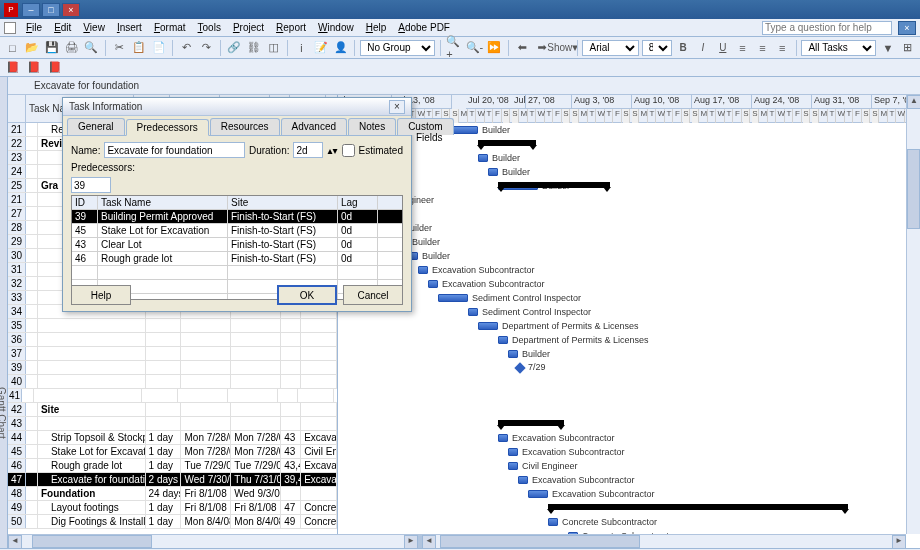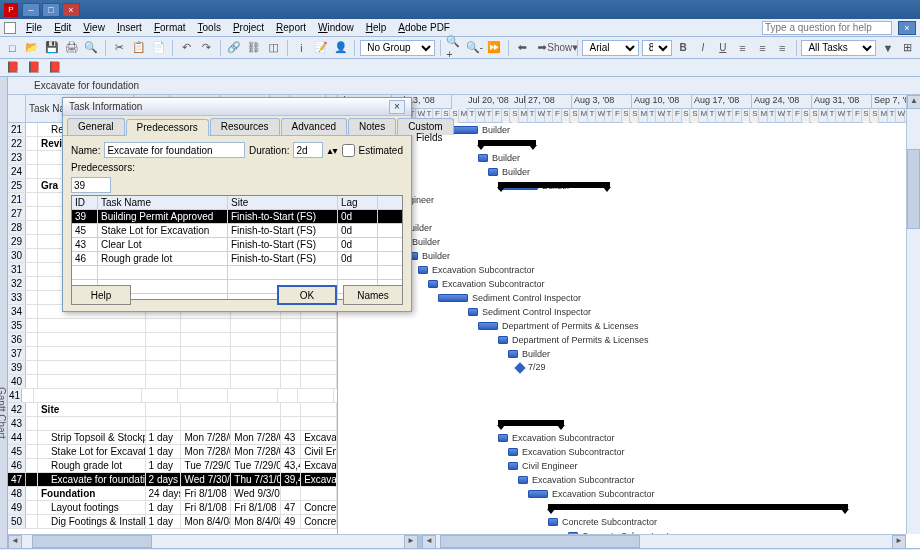--- a/index.html
+++ b/index.html
@@ -706,15 +706,15 @@
           <div class="dgc" style="width: 110px;"></div>
           <div class="dgc" style="width: 40px;"></div>
         </div>
       </div>
   </div>
   <div class="dlg-help">
     <button class="dlg-btn">Help</button>
   </div>
   <div class="dlg-btns">
     <button class="dlg-btn primary">OK</button>
-    <button class="dlg-btn">Names</button>
+    <button class="dlg-btn">Cancel</button>
   </div>
 </div>
 
 </body></html>

